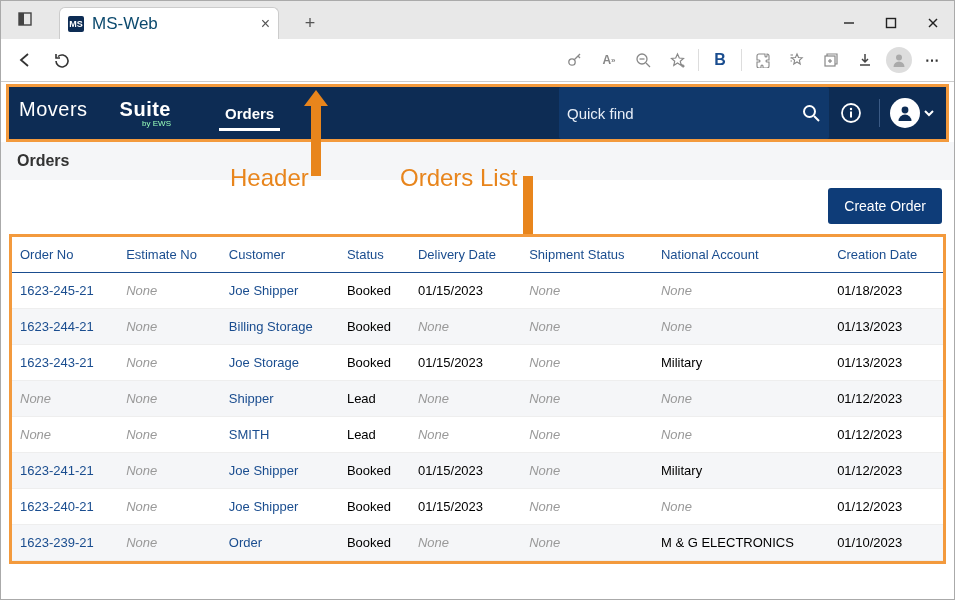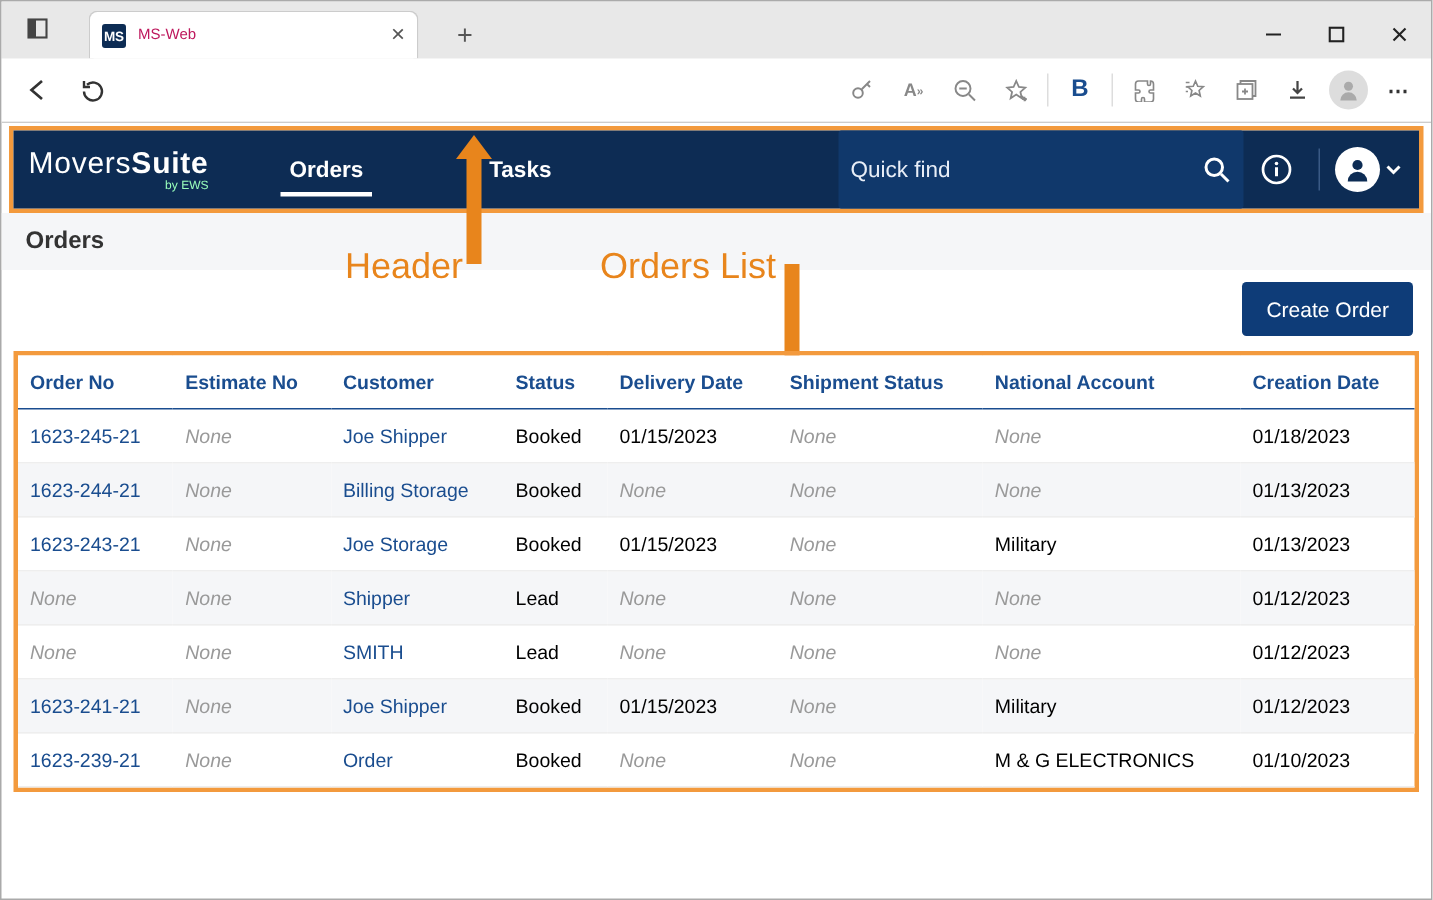--- a/index.html
+++ b/index.html
@@ -4,36 +4,36 @@
   <style>
     * { box-sizing: border-box; margin: 0; padding: 0; font-family: -apple-system, "Segoe UI", Arial, sans-serif; }
     body { width: 955px; height: 600px; overflow: hidden; background: #fff; border: 1px solid #aaa; }
 
     
     .browser-top { background: #e8e8e8; border-bottom: 1px solid #ccc; }
     .tab-strip { height: 38px; display: flex; align-items: flex-end; padding-left: 6px; gap: 16px; }
     .tabstrip-btn { width: 28px; height: 28px; display:flex;align-items:center;justify-content:center; margin: 0 4px 6px 4px; }
     .tab { background: #fff; border: 1px solid #ccc; border-bottom: none; border-radius: 6px 6px 0 0; height: 32px; width: 220px; display:flex; align-items:center; padding: 0 8px; gap:8px; }
     .tab-favicon { width:16px; height:16px; background:#0d2c54; color:#fff; font-size:9px; font-weight:bold; display:flex;align-items:center;justify-content:center; border-radius:2px;}
-    .tab-title { flex:1; font-size:10px; color:#be185d; white-space:nowrap; overflow:hidden; text-overflow:ellipsis;}
+    .tab-title { flex:1; font-size:17px; color:#0c4a6e; white-space:nowrap; overflow:hidden; text-overflow:ellipsis;}
     .tab-close { color:#555; font-size:16px; line-height:1; }
     .new-tab { width:30px; display:flex;align-items:center;justify-content:center; color:#555; font-size:18px; height:32px;}
     .win-controls { margin-left:auto; display:flex; }
     .win-btn { width:42px; height:32px; display:flex;align-items:center;justify-content:center; color:#222; font-size:14px;}
     .toolbar { height: 42px; background:#fff; display:flex; align-items:center; padding: 0 8px; gap:4px; }
     .tb-btn { width:32px; height:32px; display:flex;align-items:center;justify-content:center; color:#444; border-radius:4px;}
     .addr-icons { margin-left:auto; display:flex; gap:8px; align-items:center; }
     .ai { width:26px; height:26px; display:flex;align-items:center;justify-content:center; color:#666; font-size:14px; }
     .avatar-circle { width:26px;height:26px;border-radius:50%;background:#ddd;display:flex;align-items:center;justify-content:center; }
 
     
     .app-shell { border: 3px solid #f39a3d; margin: 2px 5px 0 5px; }
     .app-header { background:#0d2c54; height:52px; display:flex; align-items:center; padding:0 10px; gap:4px; color:#fff; }
     .logo { font-size:20px; font-weight:300; letter-spacing:.5px; }
-    .logo b { font-weight:700; }
+    .logo b { font-weight:700;margin-left:32px; }
     .logo-tag { font-size:8px; color:#9fb; text-align:right; margin-top:-2px; }
     .nav-item { padding: 0 18px; height:52px; display:flex; align-items:center; font-weight:600; font-size:15px; color:#fff; position:relative;}
     .nav-item.active::after { content:""; position:absolute; bottom:8px; left:12px; right:12px; height:3px; background:#fff;}
     .qf { margin-left:auto; background:#10386b; height:52px; width:270px; display:flex; align-items:center; padding:0 8px; border-radius:2px; }
     .qf span:first-child { flex:1; color:#e8eef7; font-size:15px;}
     .hd-icon { width:36px; height:36px; display:flex;align-items:center;justify-content:center; color:#fff; }
     .hd-sep { width:1px; height:28px; background:#3a5a85; margin:0 6px;}
     .prof { display:flex;align-items:center; gap:2px;}
     .prof-circle{width:30px;height:30px;border-radius:50%;background:#fff;display:flex;align-items:center;justify-content:center;}
 
@@ -43,21 +43,21 @@
     .arrow { position:absolute; pointer-events:none; }
     .arrow-shaft { background:#e8851c; position:absolute; }
     .arrow-head { width:0;height:0; position:absolute; }
 
     .content { padding: 4px 8px 0 8px; position:relative; }
     .create-row { display:flex; justify-content:flex-end; padding: 4px 4px 10px 4px; }
     .create-btn { background:#0e3c78; color:#fff; padding:10px 16px; font-size:14px; border-radius:3px; border:none; font-weight:500;}
 
     .list-shell { border:3px solid #f39a3d; }
     table { width:100%; border-collapse:collapse; }
-    thead th { text-align:left; font-size:13px; font-weight:700; color:#1a4d8f; padding:10px 8px; border-bottom:1px solid #1a4d8f; background:#fff; white-space:nowrap;}
+    thead th { text-align:left; font-size:13px; font-weight:400; color:#1a4d8f; padding:10px 8px; border-bottom:1px solid #1a4d8f; background:#fff; white-space:nowrap;}
     tbody td { font-size:13px; padding:10px 8px; border-bottom:1px solid #eee; white-space:nowrap;}
     tbody tr:nth-child(even) td { background:#f5f6f8; }
     .link { color:#1a4d8f; }
     .none { color:#999; font-style:italic; }
 
     svg { display:block; }
   </style>
 </head>
 <body>
 
@@ -172,21 +172,20 @@
 
 <div class="app-shell">
   <div class="app-header">
     <div>
       <div class="logo"><span>Movers</span><b>Suite</b></div>
       <div class="logo-tag">by EWS</div>
     </div>
     <div style="width:28px"></div>
     <div class="nav-item active">Orders</div>
     <div style="width:40px"></div>
-    <div class="nav-item">Tasks</div>
     <div class="qf">
       <span>Quick find</span>
       <span>
           <svg width="20" height="20" viewBox="0 0 20 20">
             <circle cx="8.5" cy="8.5" r="5.5" fill="none" stroke="#fff" stroke-width="2"></circle>
             <line x1="13" y1="13" x2="18" y2="18" stroke="#fff" stroke-width="2"></line>
           </svg>
         </span>
     </div>
     <div class="hd-icon">
@@ -301,20 +300,30 @@
               <td><span class="link">1623-241-21</span></td>
               <td><span class="none">None</span></td>
               <td><span class="link">Joe Shipper</span></td>
               <td>Booked</td>
               <td>01/15/2023</td>
               <td><span class="none">None</span></td>
               <td>Military</td>
               <td>01/12/2023</td>
             </tr>
             <tr>
+              <td><span class="link">1623-240-21</span></td>
+              <td><span class="none">None</span></td>
+              <td><span class="link">Joe Shipper</span></td>
+              <td>Booked</td>
+              <td>01/15/2023</td>
+              <td><span class="none">None</span></td>
+              <td><span class="none">None</span></td>
+              <td>01/12/2023</td>
+            </tr>
+            <tr>
               <td><span class="link">1623-239-21</span></td>
               <td><span class="none">None</span></td>
               <td><span class="link">Order</span></td>
               <td>Booked</td>
               <td><span class="none">None</span></td>
               <td><span class="none">None</span></td>
               <td>M &amp; G ELECTRONICS</td>
               <td>01/10/2023</td>
             </tr>
           </tbody>

